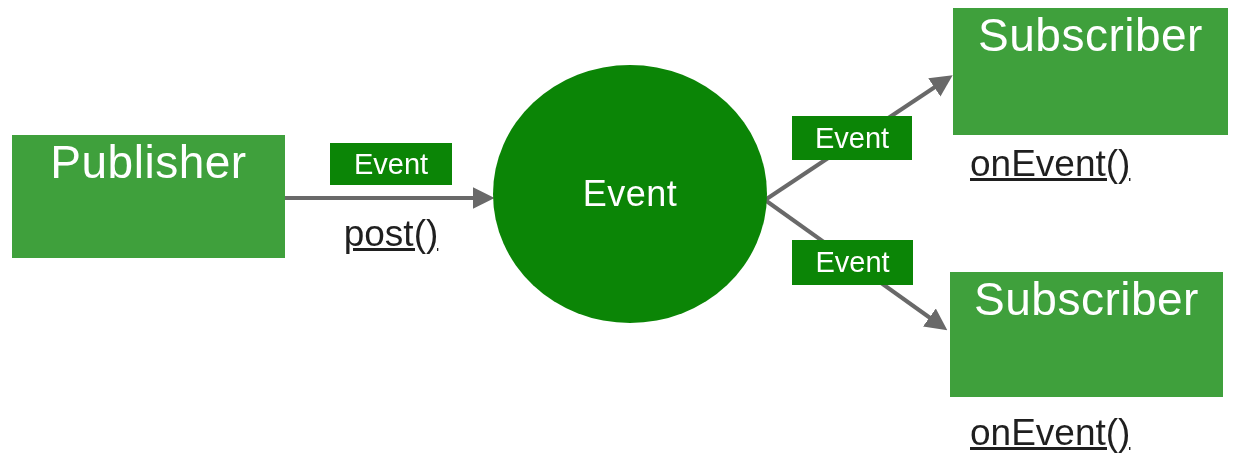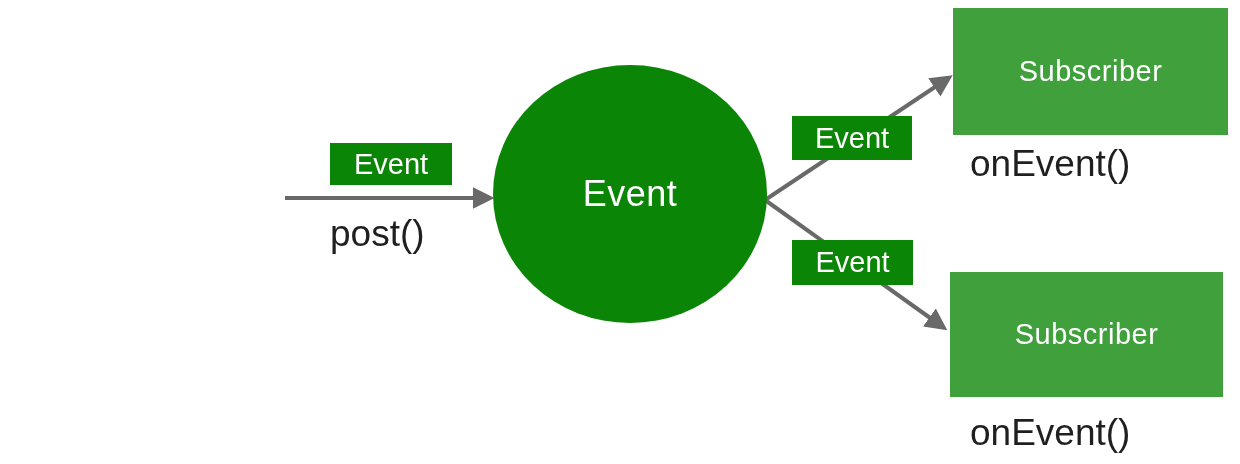--- a/index.html
+++ b/index.html
@@ -33,23 +33,22 @@
     stroke-width: 4;
     fill: none;
   }
   .arrowhead { fill: var(--arrow-gray); }
 
   .node {
     position: absolute;
     background: var(--node-green);
     color: var(--label-text);
     display: flex;
-    align-items: center;
     justify-content: center;
-    font-size: 29px;
+    font-size: 46px;
     font-weight: 300;
     letter-spacing: 0.5px;
   }
 
   .publisher { left: 12px; top: 135px; width: 273px; height: 123px; }
   .subscriber-top { left: 953px; top: 8px; width: 275px; height: 127px; }
   .subscriber-bottom { left: 950px; top: 272px; width: 273px; height: 125px; }
 
   .bus-circle {
     position: absolute;
@@ -82,41 +81,45 @@
   .badge-post   { left: 330px; top: 143px; width: 122px; height: 42px; }
   .badge-top    { left: 792px; top: 116px; width: 120px; height: 44px; }
   .badge-bottom { left: 792px; top: 240px; width: 121px; height: 45px; }
 
   .method-label {
     position: absolute;
     color: var(--method-text);
     font-size: 37px;
     font-weight: 300;
     white-space: nowrap;
+    text-decoration: underline;
   }
-  .post-label { left: 330px; top: 213px; width: 122px; }
+  .post-label { left: 330px; top: 213px; width: 122px; text-align: center; }
   .onevent-top { left: 970px; top: 143px; }
   .onevent-bottom { left: 970px; top: 412px; }
 </style>
 </head>
 <body>
 
 <div class="canvas">
 
   <svg class="arrows" viewBox="0 0 1240 464" xmlns="http://www.w3.org/2000/svg">
     <defs>
       <marker id="ah" viewBox="0 0 10 10" refX="2" refY="5" markerWidth="5.5" markerHeight="5.5" orient="auto-start-reverse">
         <path class="arrowhead" d="M0,0 L10,5 L0,10 z"></path>
       </marker>
     </defs>
     <path class="edge" d="M285 198 L477 198" marker-end="url(#ah)"></path>
     <path class="edge" d="M765 200 L938 85" marker-end="url(#ah)"></path>
     <path class="edge" d="M765 200 L933 320" marker-end="url(#ah)"></path>
   </svg>
 
+  <div class="node publisher">
+    <span>Publisher</span>
+  </div>
 
   <div class="event-badge badge-post">
     <span>Event</span>
   </div>
 
   <div class="method-label post-label">post()</div>
 
   <div class="bus-circle">
     <span>Event</span>
   </div>

